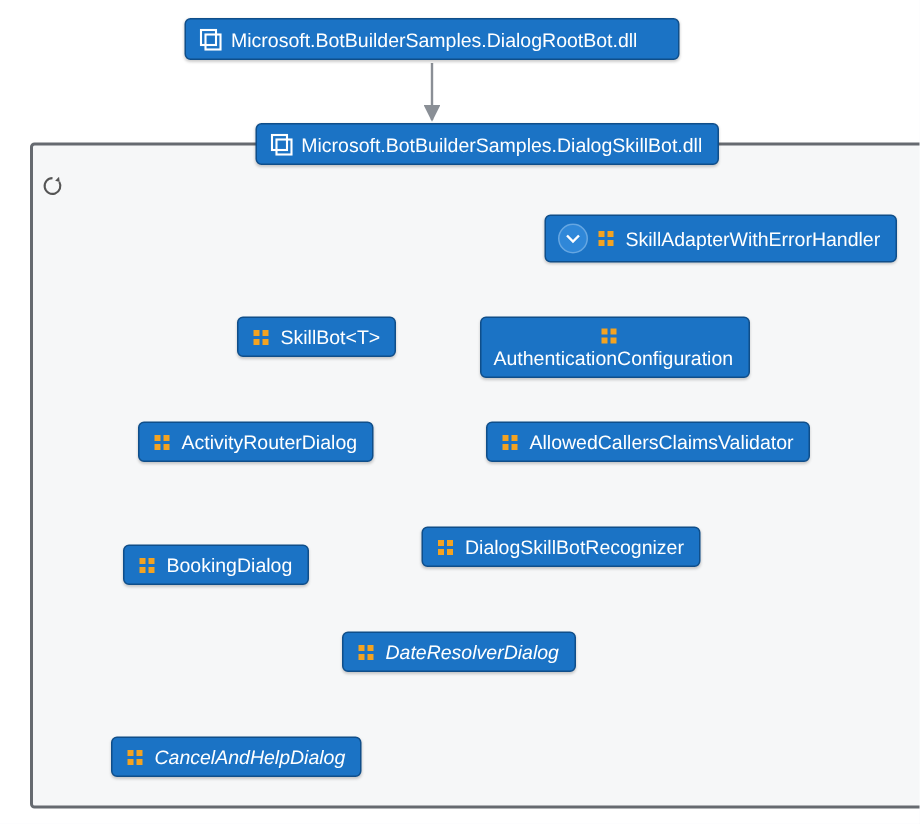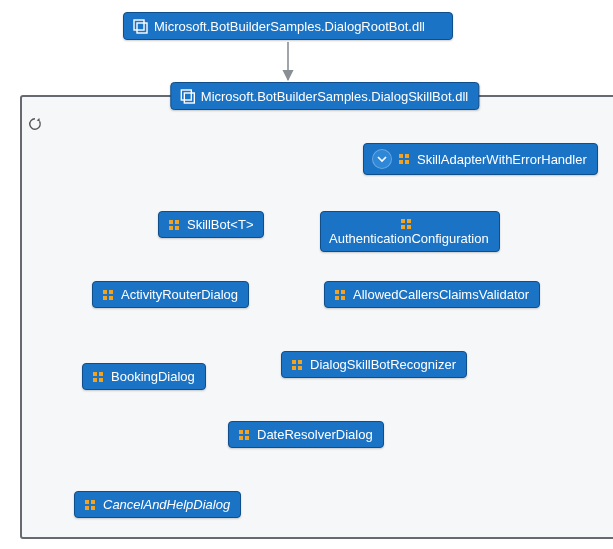--- a/index.html
+++ b/index.html
@@ -242,21 +242,21 @@
       <svg viewBox="0 0 14 14">
           <rect x="2" y="2" width="4" height="4" fill="#f4a321"></rect>
           <rect x="8" y="2" width="4" height="4" fill="#f4a321"></rect>
           <rect x="2" y="8" width="4" height="4" fill="#f4a321"></rect>
           <rect x="8" y="8" width="4" height="4" fill="#f4a321"></rect>
         </svg>
     </span>
     <span class="label">DialogSkillBotRecognizer</span>
   </div>
 
-  <div class="node" style="left:228px; top:421px;">
+  <div class="node" style="left:228px; top:421px;font-style:italic;">
     <span class="icon class-icon">
       <svg viewBox="0 0 14 14">
           <rect x="2" y="2" width="4" height="4" fill="#f4a321"></rect>
           <rect x="8" y="2" width="4" height="4" fill="#f4a321"></rect>
           <rect x="2" y="8" width="4" height="4" fill="#f4a321"></rect>
           <rect x="8" y="8" width="4" height="4" fill="#f4a321"></rect>
         </svg>
     </span>
     <span class="label">DateResolverDialog</span>
   </div>

